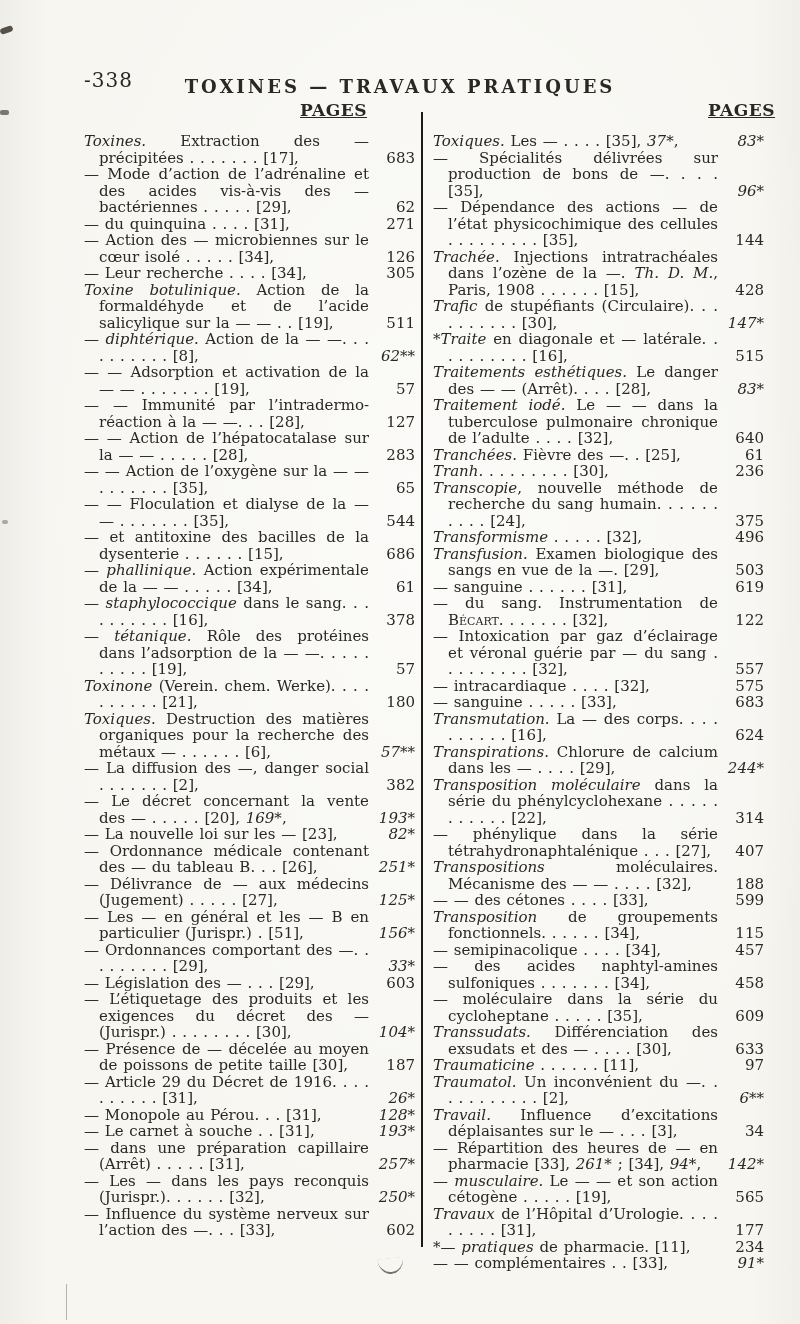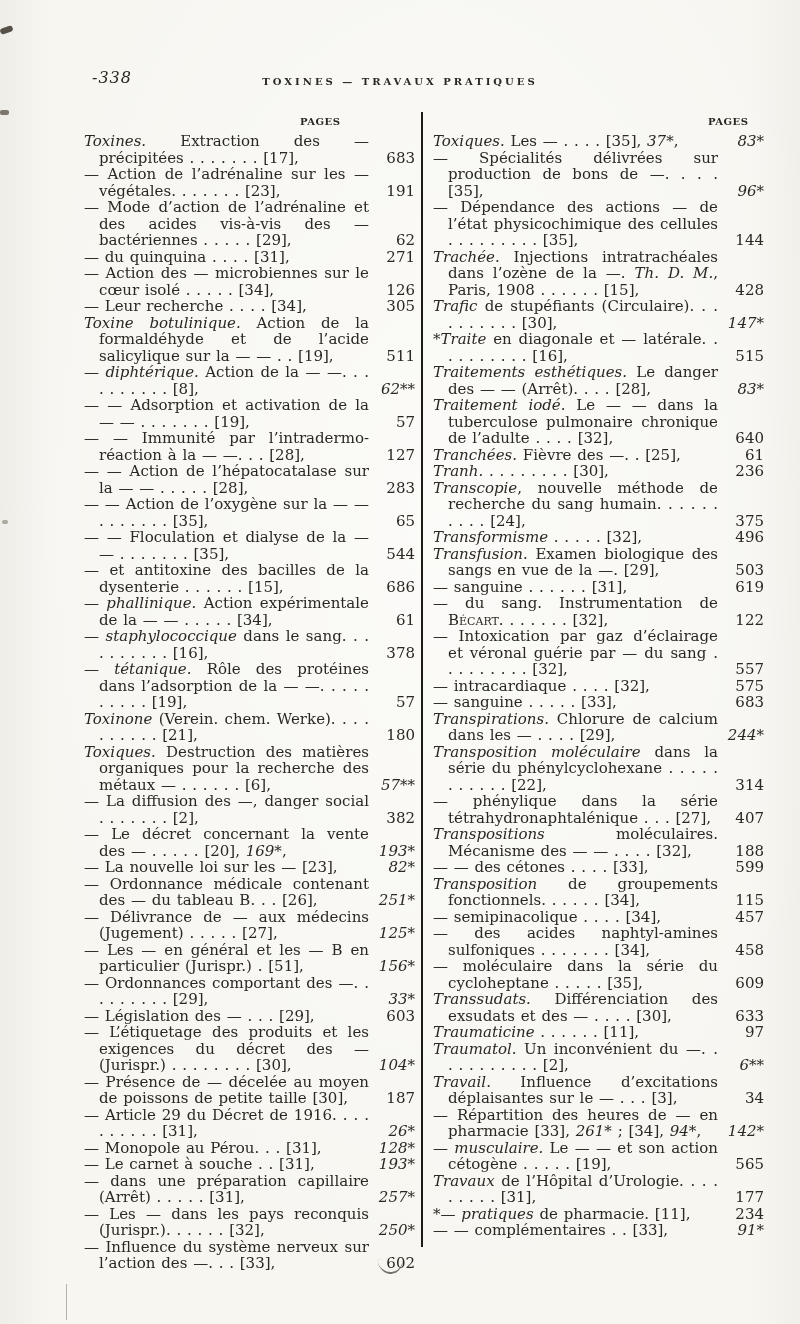--- a/index.html
+++ b/index.html
@@ -6,24 +6,24 @@
   body{
     width:800px;height:1324px;position:relative;overflow:hidden;
     background:
       radial-gradient(ellipse at 55% 40%, rgba(255,255,255,.55), rgba(0,0,0,0) 70%),
       linear-gradient(90deg, #efede7 0%, #f7f6f1 6%, #f7f6f1 94%, #f1efe9 100%),
       #f6f4ee;
     font-family:"DejaVu Serif","Liberation Serif",serif;
     color:#2b2822;
   }
   .page{position:absolute;inset:0;}
-  .hdr-num{position:absolute;left:92px;top:68px;font-size:16px;letter-spacing:1px;font-style:italic;}
+  .hdr-num{position:absolute;left:84px;top:68px;font-size:20px;letter-spacing:1px;}
   .hdr-title{position:absolute;left:0;right:0;top:76px;text-align:center;
-    font-size:10px;font-weight:bold;letter-spacing:3px;}
-  .pages-label{position:absolute;top:116px;font-size:10px;font-weight:bold;letter-spacing:.5px;}
+    font-size:18px;font-weight:bold;letter-spacing:3px;}
+  .pages-label{position:absolute;top:100px;font-size:17px;font-weight:bold;letter-spacing:.5px;text-decoration:underline;}
   .pages-label.l{left:300px;}
   .pages-label.r{left:708px;}
   .divider{position:absolute;left:421px;top:112px;width:2px;height:1135px;background:#1d1b17;}
   .col{position:absolute;top:133px;font-size:15px;line-height:16.5px;}
   .col.left{left:84px;width:331px;}
   .col.right{left:433px;width:331px;}
   .entry{display:flex;align-items:flex-end;}
   .entry-text{flex:1 1 auto;text-align:justify;padding-left:15px;text-indent:-15px;
     word-spacing:1px;}
   .entry-page{flex:0 0 46px;text-align:right;white-space:nowrap;}
@@ -51,24 +51,20 @@
   <div class="pages-label r">PAGES</div>
 
   <div class="divider"></div>
 
   <div class="col left">
       <div class="entry">
         <span class="entry-text"><i>Toxines.</i><span> Extraction des — précipitées . . . . . . . [17],</span></span>
         <span class="entry-page">683</span>
       </div>
       <div class="entry">
-        <span class="entry-text"><span>— Action de l’adrénaline sur les — végétales. . . . . . . [23],</span></span>
-        <span class="entry-page">191</span>
-      </div>
-      <div class="entry">
         <span class="entry-text"><span>— Mode d’action de l’adrénaline et des acides vis-à-vis des — bactériennes . . . . . [29],</span></span>
         <span class="entry-page">62</span>
       </div>
       <div class="entry">
         <span class="entry-text"><span>— du quinquina . . . . [31],</span></span>
         <span class="entry-page">271</span>
       </div>
       <div class="entry">
         <span class="entry-text"><span>— Action des — microbiennes sur le cœur isolé . . . . . [34],</span></span>
         <span class="entry-page">126</span>
@@ -259,20 +255,24 @@
         <span class="entry-text"><span>— Intoxication par gaz d’éclairage et véronal guérie par — du sang . . . . . . . . . [32],</span></span>
         <span class="entry-page">557</span>
       </div>
       <div class="entry">
         <span class="entry-text"><span>— intracardiaque . . . . [32],</span></span>
         <span class="entry-page">575</span>
       </div>
       <div class="entry">
         <span class="entry-text"><span>— sanguine . . . . . [33],</span></span>
         <span class="entry-page">683</span>
+      </div>
+      <div class="entry">
+        <span class="entry-text"><i>Transmutation.</i><span> La — des corps. . . . . . . . . . [16],</span></span>
+        <span class="entry-page">624</span>
       </div>
       <div class="entry">
         <span class="entry-text"><i>Transpirations.</i><span> Chlorure de calcium dans les — . . . . [29],</span></span>
         <span class="entry-page it">244*</span>
       </div>
       <div class="entry">
         <span class="entry-text"><i>Transposition moléculaire</i><span> dans la série du phénylcyclohexane . . . . . . . . . . . [22],</span></span>
         <span class="entry-page">314</span>
       </div>
       <div class="entry">

